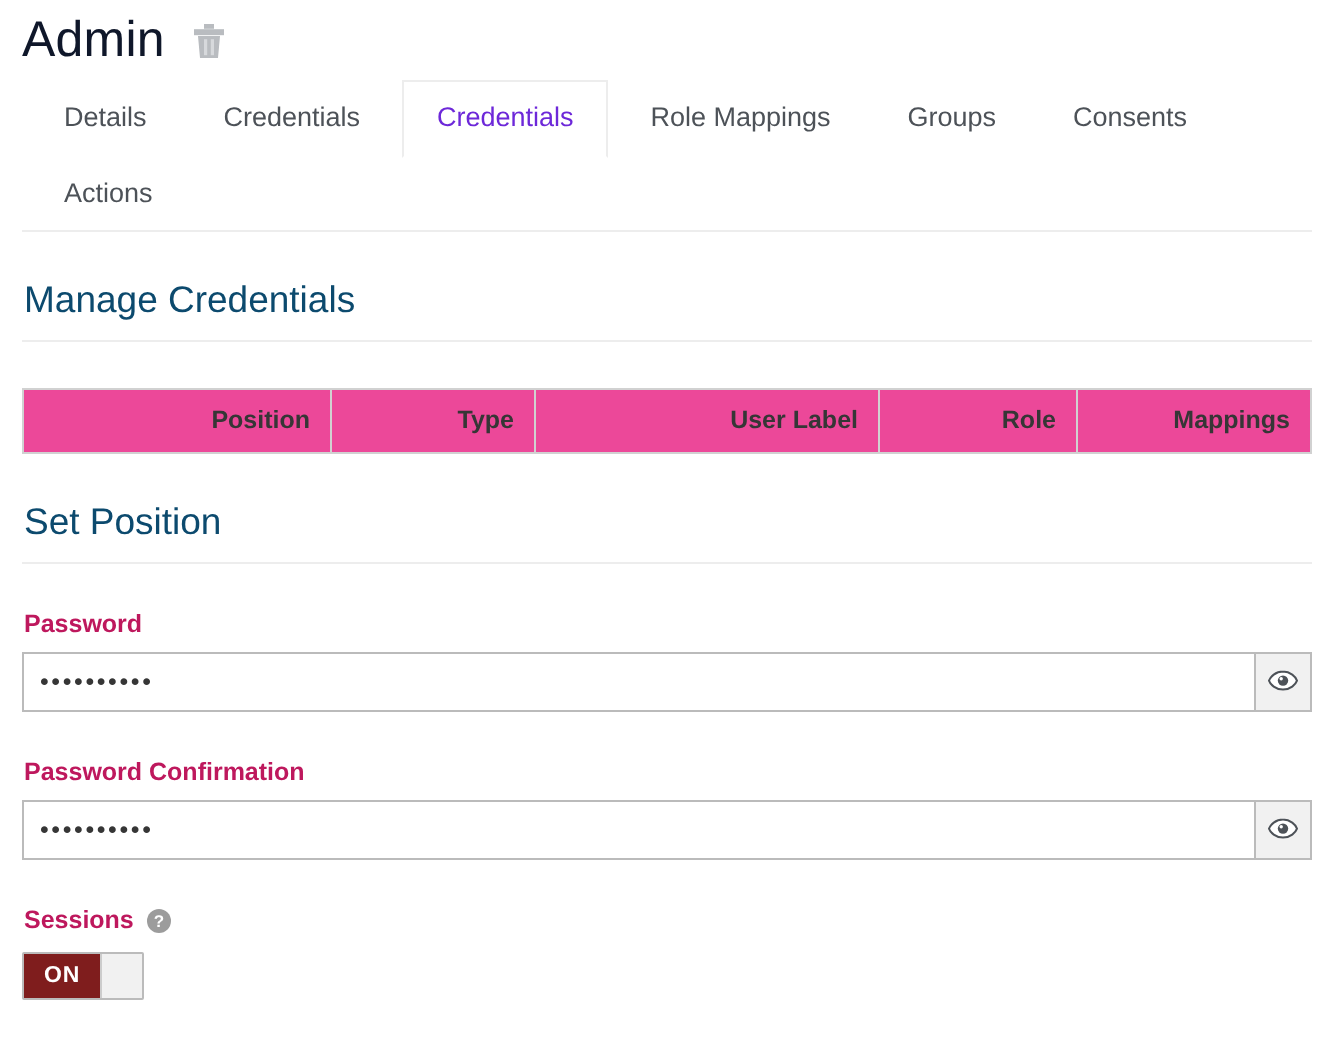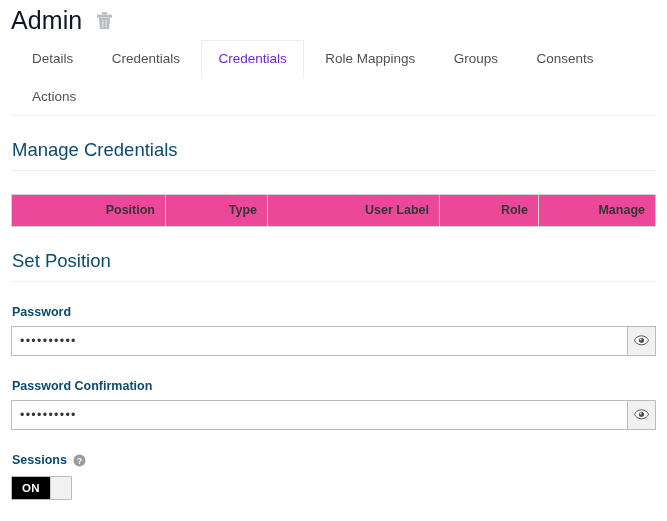--- a/index.html
+++ b/index.html
@@ -98,21 +98,21 @@
   .col-type     { width: 102px; }
   .col-label    { width: 172px; margin-top: 12px; }
   .col-data     { width: 99px;  }
   .col-actions  { width: auto;  }
 
   
   .form-block { margin: 0 11px; }
   .field-label {
     font-size: 12.5px;
     font-weight: bold;
-    color: #0c4a6e;
+    color: #be185d;
     margin: 22px 0 5px 1px;
     line-height: 17px;
     display: flex;
     align-items: center;
   }
   .input-group {
     display: flex;
     width: 100%;
     height: 30px;
   }
@@ -156,21 +156,21 @@
     width: 61px;
     height: 24px;
     border: 1px solid #bbbbbb;
     border-radius: 1px;
     display: flex;
     overflow: hidden;
     cursor: pointer;
     background: #f1f1f1;
   }
   .switch-on {
-    background: #000000;
+    background: #7f1d1d;
     color: #ffffff;
     font-size: 11.5px;
     font-weight: bold;
     flex: 0 0 38px;
     display: flex;
     align-items: center;
     justify-content: center;
     letter-spacing: 0.4px;
   }
   .switch-knob {
@@ -210,21 +210,21 @@
   <div class="section">
     <div class="section-title">Manage Credentials</div>
 
     <table class="cred-table">
       <thead>
         <tr>
           <th class="col-position">Position</th>
           <th class="col-type">Type</th>
           <th class="col-label">User Label</th>
           <th class="col-data">Role</th>
-          <th class="col-actions">Manage</th>
+          <th class="col-actions">Mappings</th>
         </tr>
       </thead>
       <tbody></tbody>
     </table>
   </div>
 
   <div class="section">
     <div class="section-title">Set Position</div>
   </div>
 

